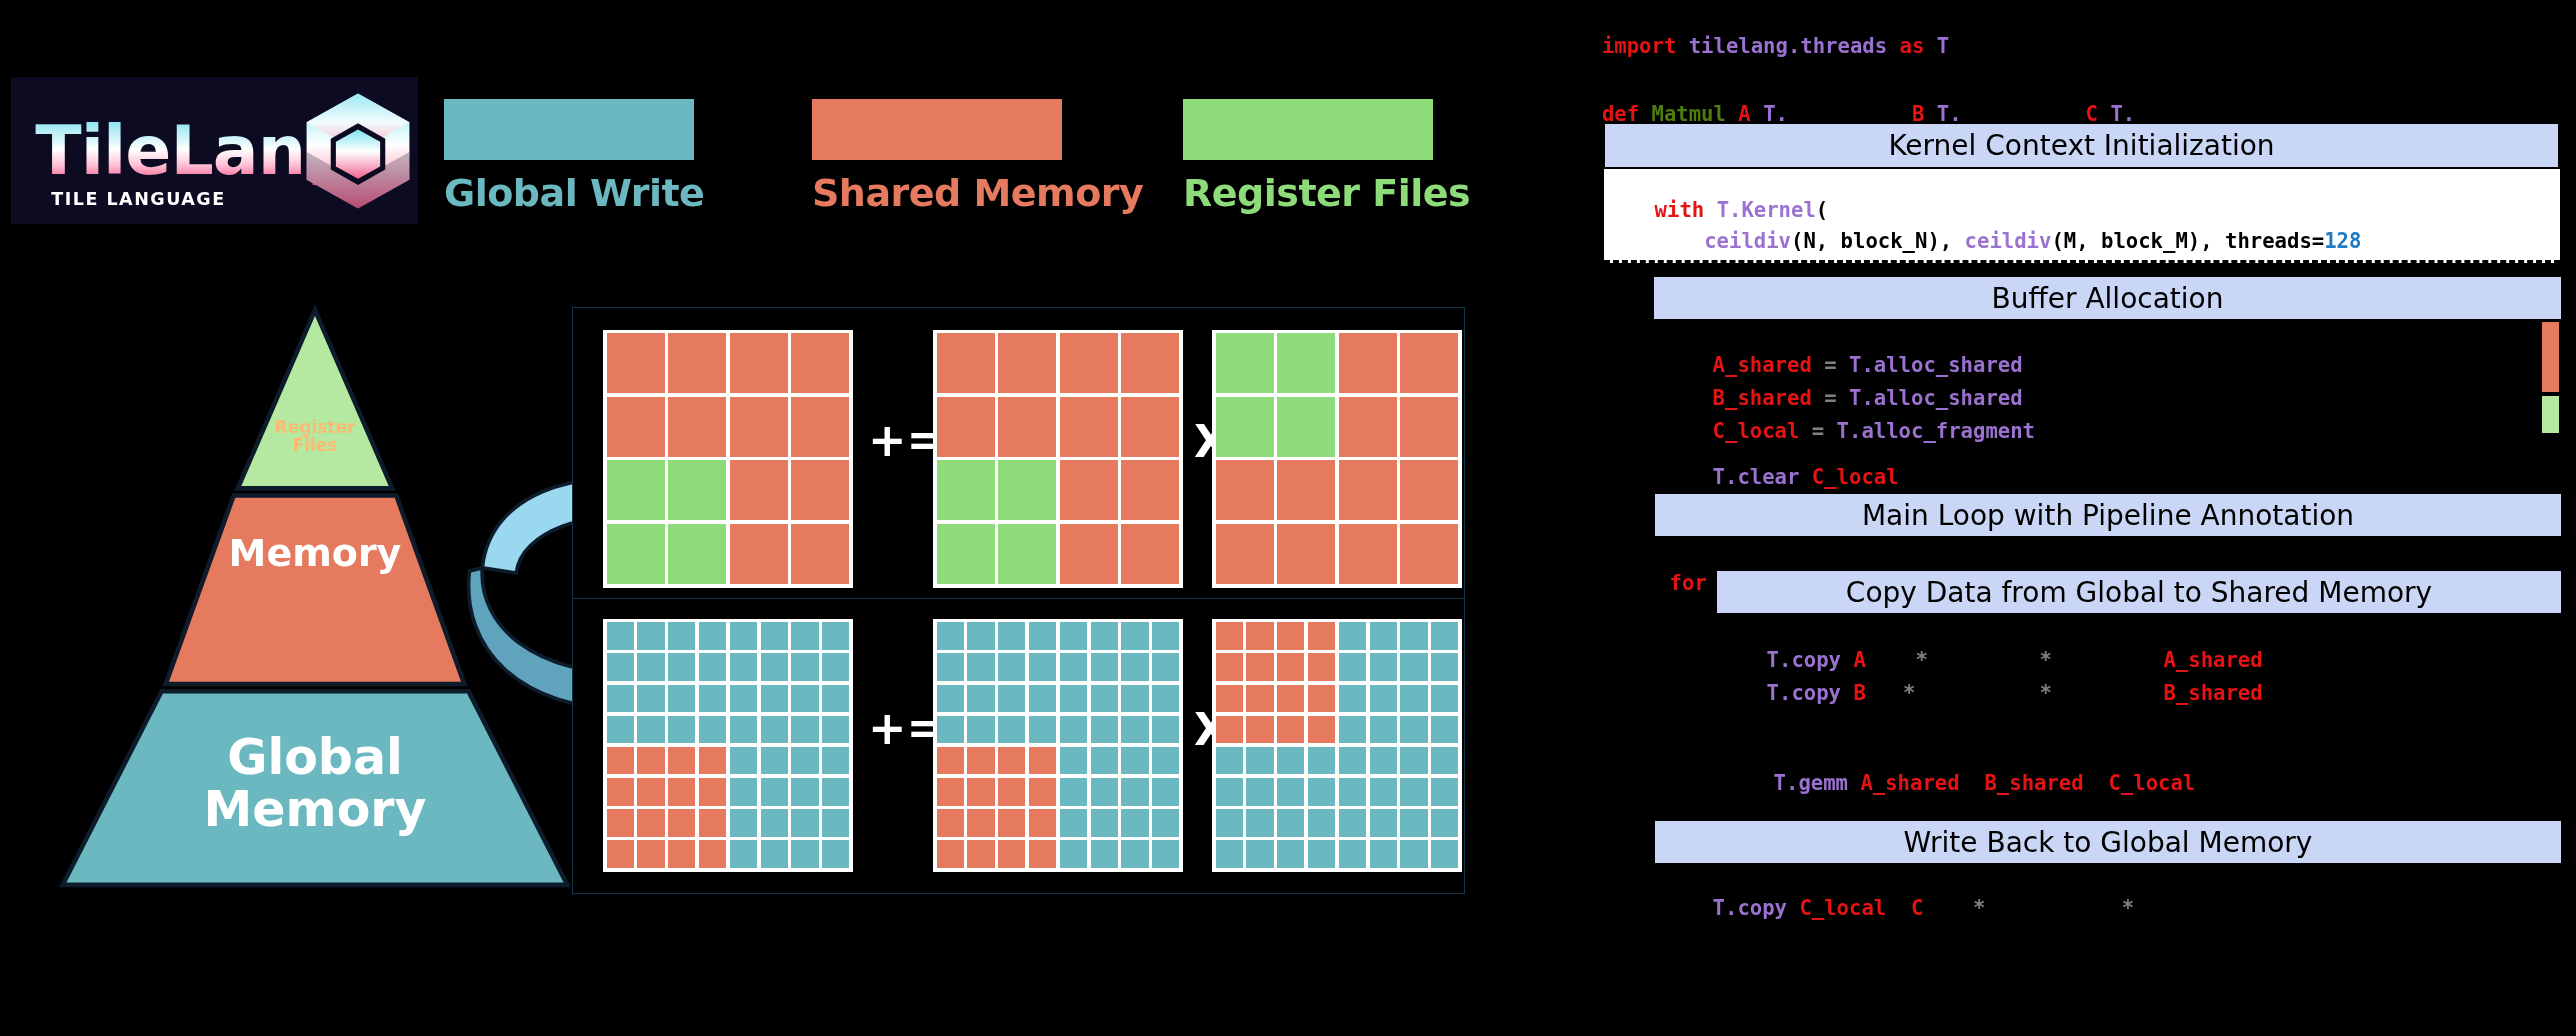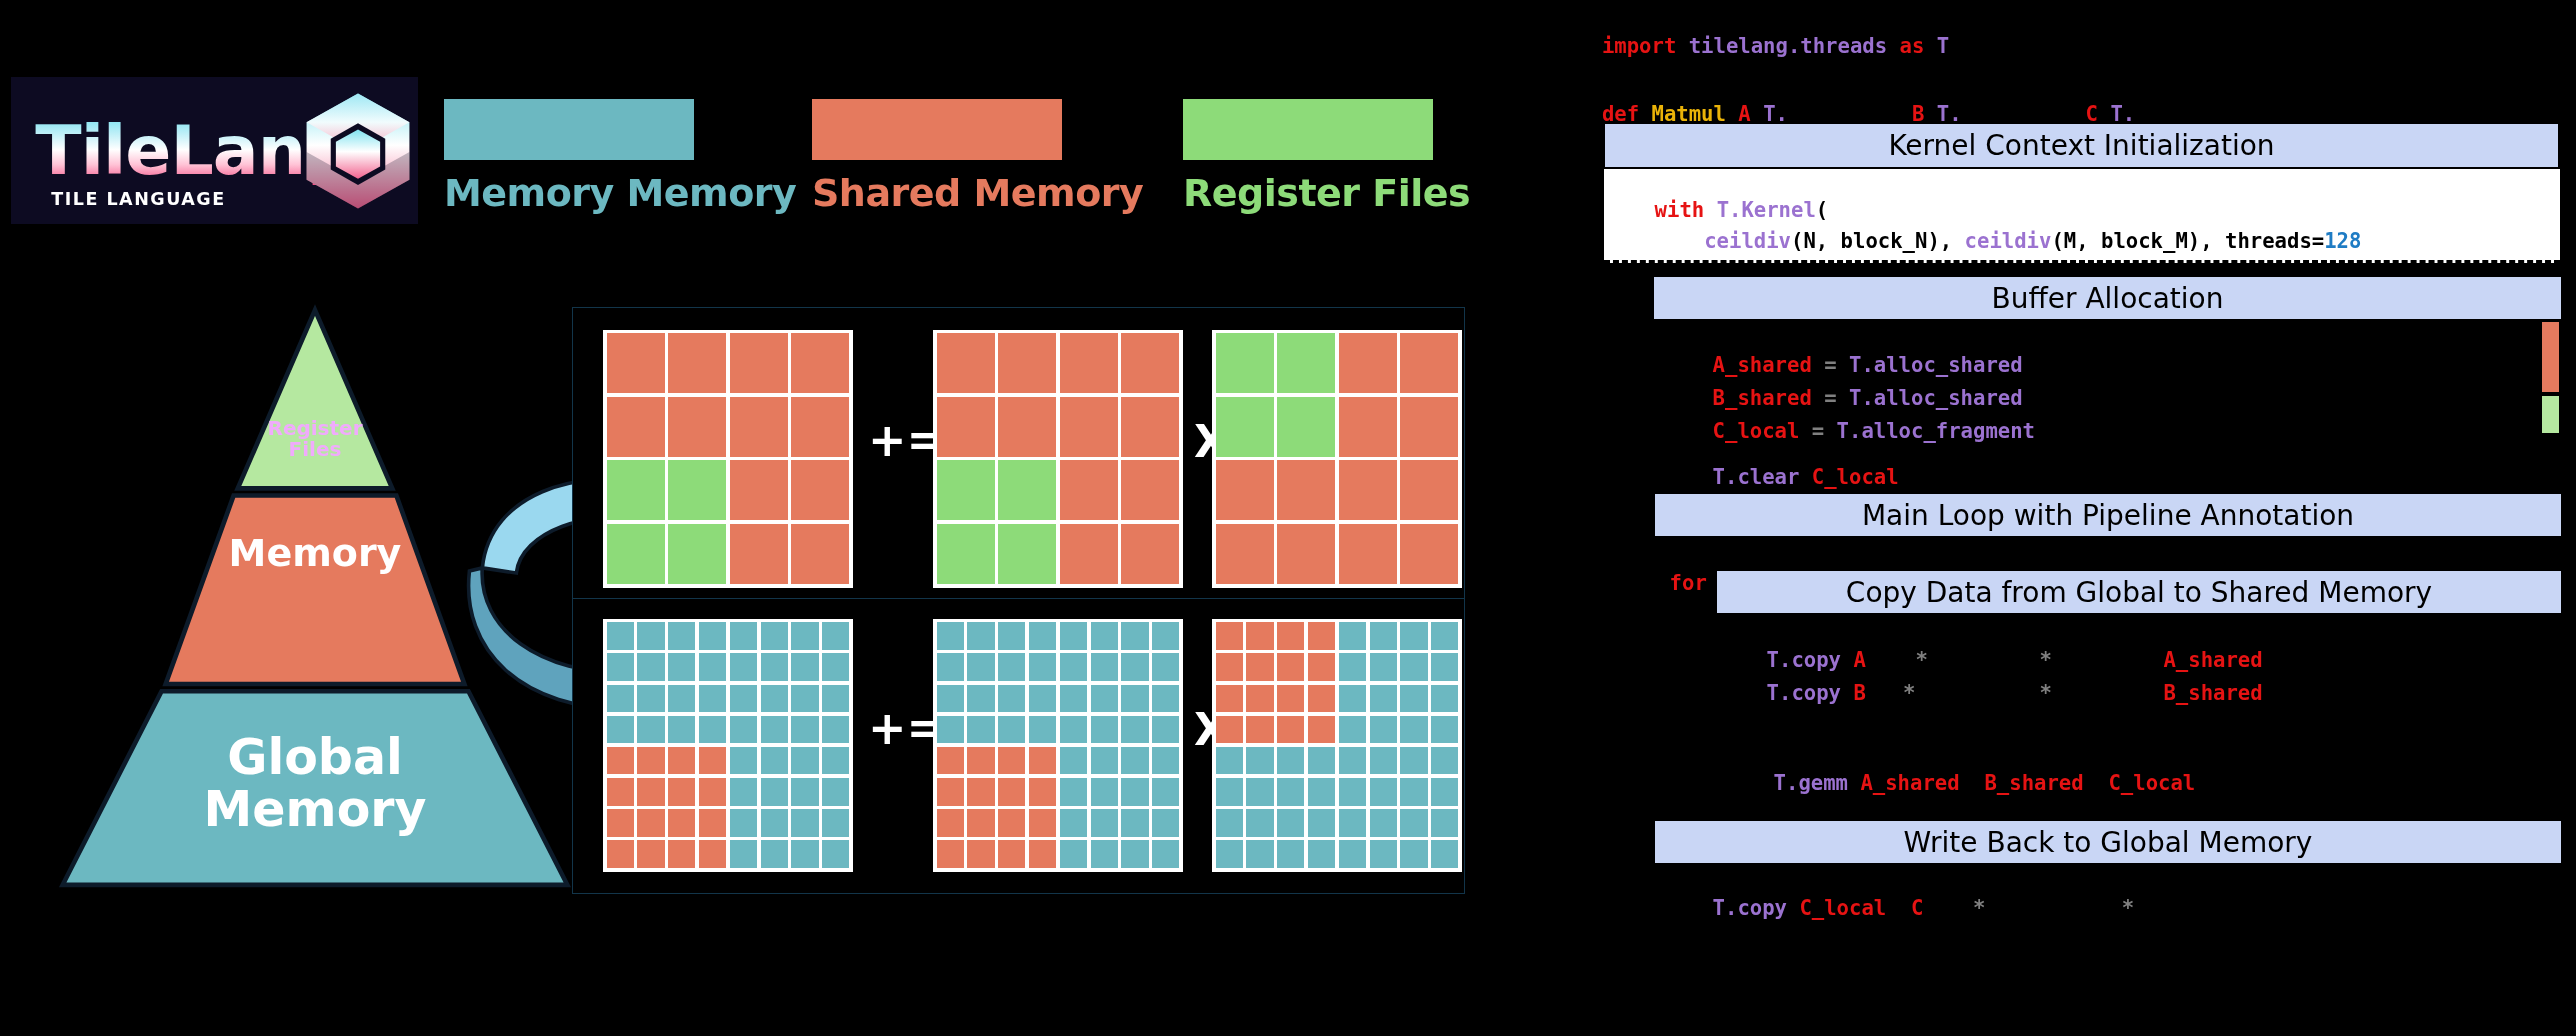--- a/index.html
+++ b/index.html
@@ -49,21 +49,21 @@
   
   #arrow{left:410px;top:407px;width:289px;height:330px;}
 
   
   #code{left:1543px;top:0px;width:1149px;height:1037px;}
   .codeline{position:absolute;white-space:pre;
         font-family:"DejaVu Sans Mono",monospace;font-weight:bold;font-size:20.6px;}
   .kw{color:#e61313;}
   .fn{color:#9b72d0;}
   .var{color:#e61313;}
-  .blue{color:#eab308;}
+  .blue{color:#4d7c0f;}
   .num{color:#1f7cc4;}
   .gray{color:#808080;}
   .wht{color:#000;}
   .white-on-dark{color:#ffffff;}
   .sec-hdr{position:absolute;background:#c9d6f5;color:#000;
         text-align:center;font-family:"DejaVu Sans",sans-serif;
         font-weight:normal;font-size:28px;
         display:flex;align-items:center;justify-content:center;}
   #kernel-box{position:absolute;background:#ffffff;
         border-bottom:3.1px dashed #000;box-sizing:border-box;}
@@ -91,38 +91,38 @@
     <polygon points="105,4 205,60 205,172 105,228 5,172 5,60" fill="url(#lg)"></polygon>
     <polygon points="105,4 205,60 105,116 5,60" fill="url(#lg2)" opacity=".75"></polygon>
     <polygon points="105,62 158,92 158,152 105,182 52,152 52,92" fill="#0d0b22"></polygon>
     <polygon points="105,74 148,98 148,146 105,170 62,146 62,98" fill="url(#lg)"></polygon>
     <polygon points="5,118 105,174 205,118 205,172 105,228 5,172" fill="#0d0b22" opacity=".25"></polygon>
   </svg>
 </div>
 
 <div class="legend-item" id="leg0">
   <div class="legend-swatch" style="background: rgb(108, 184, 193);"></div>
-  <div class="legend-label" style="color: rgb(108, 184, 193);">Memory Memory</div>
+  <div class="legend-label" style="color: rgb(108, 184, 193);">Global Write</div>
 </div>
 <div class="legend-item" id="leg1">
   <div class="legend-swatch" style="background: rgb(229, 122, 94);"></div>
   <div class="legend-label" style="color: rgb(229, 122, 94);">Shared Memory</div>
 </div>
 <div class="legend-item" id="leg2">
   <div class="legend-swatch" style="background: rgb(141, 219, 121);"></div>
   <div class="legend-label" style="color: rgb(141, 219, 121);">Register Files</div>
 </div>
 
 <div class="abs" id="pyramid">
   <svg width="526" height="587" viewBox="0 0 1020 1140">
     <polygon id="pyr-l0" points="510,12 660,358 360,358" stroke="#0d1b2a" stroke-width="9" fill="#b5e8a0"></polygon>
     <polygon id="pyr-l1" points="352,372 668,372 800,738 220,738" stroke="#0d1b2a" stroke-width="9" fill="#e57a5e"></polygon>
     <polygon id="pyr-l2" points="212,752 808,752 1000,1128 20,1128" stroke="#0d1b2a" stroke-width="9" fill="#6cb8c1"></polygon>
   </svg>
-  <div class="pyr-txt" style="top:114px;font-size:20px;color:#f0abfc;"><span id="p0a"><div>Register</div><div>Files</div></span></div>
+  <div class="pyr-txt" style="top:114px;font-size:17px;color:#fdba74;"><span id="p0a"><div>Register</div><div>Files</div></span></div>
   <div class="pyr-txt" style="top:229px;font-size:38px;color:#fff;"><span id="p1a"><div>Memory</div></span></div>
   <div class="pyr-txt" style="top:428px;font-size:49px;color:#fff;"><span id="p2a"><div>Global</div><div>Memory</div></span></div>
 </div>
 
 <svg class="abs" id="arrow" viewBox="0 0 560 640">
   <path d="M 140 312 C 155 165 330 120 455 148 L 455 95 L 545 185 L 455 272 L 455 218
            C 350 198 215 240 206 322 Z" fill="#9ad8ef" stroke="#0d1b2a" stroke-width="7"></path>
   <path d="M 140 312 C 132 430 250 520 430 516 L 430 586 C 215 590 98 470 115 318 Z" fill="#5fa3bd" stroke="#0d1b2a" stroke-width="7"></path>
 </svg>
 

